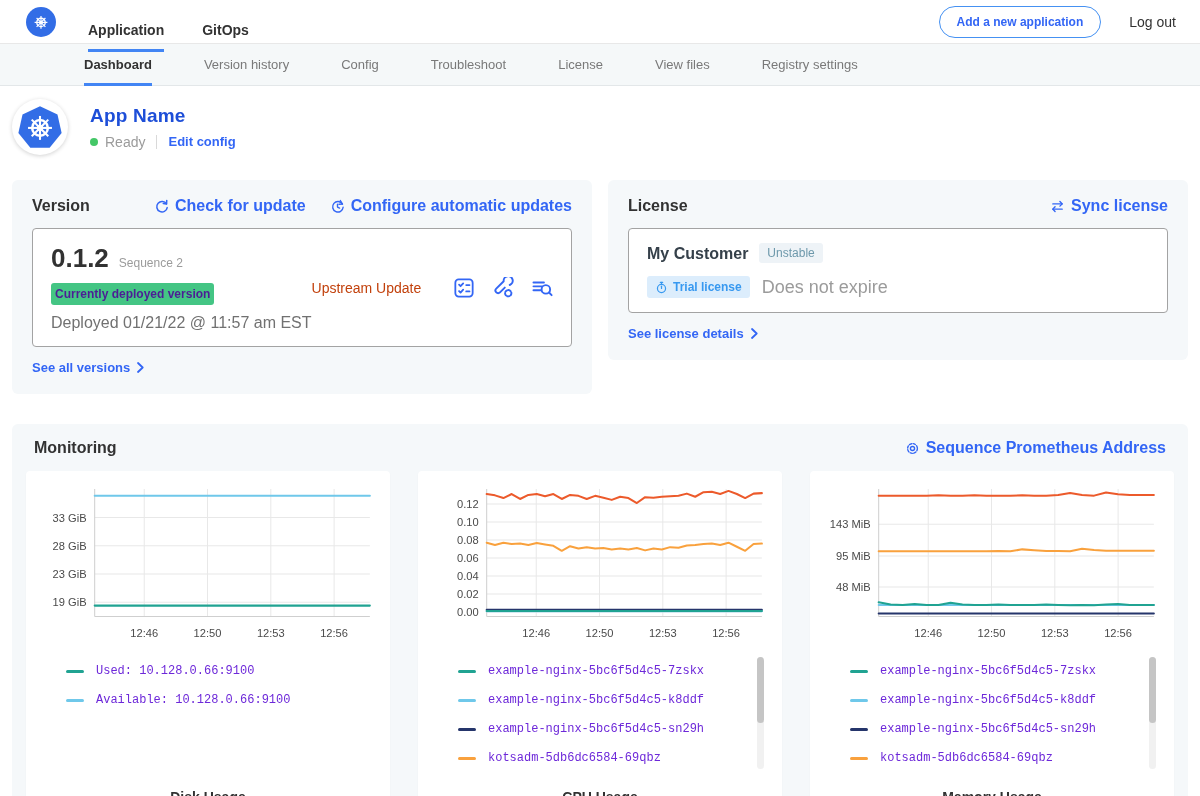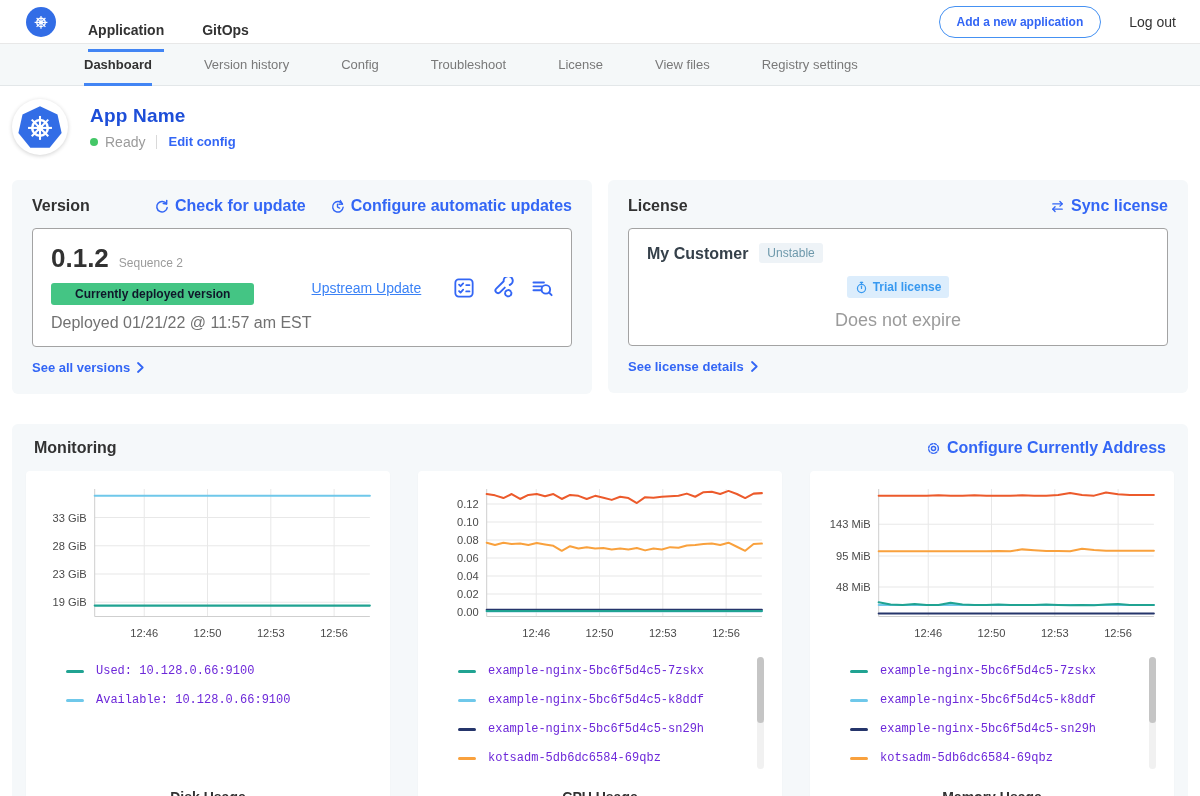--- a/index.html
+++ b/index.html
@@ -39,32 +39,32 @@
   .panel-links { margin-left:auto; display:flex; gap:24px; }
   .panel-link { display:flex; align-items:center; gap:6px; font-size:16px; font-weight:700; color:#3366f5; cursor:pointer; }
   .inner-card { background:#fff; border:1px solid #a3a3a3; border-radius:4px; margin-top:13px; padding:14px 18px; }
 
   
   .version-inner { display:flex; align-items:center; min-height:98px; }
   .version-left { min-width:218px; }
   .version-line { display:flex; align-items:baseline; gap:10px; }
   .version-number { font-size:26px; font-weight:700; color:#323232; }
   .sequence { font-size:12px; color:#9b9b9b; }
-  .deployed-badge { display:inline-block; margin-top:9px; background:#44c584; color:#0f172a; font-size:12px; font-weight:700; padding:4px 24px; border-radius:3px; }
+  .deployed-badge { display:inline-block; margin-top:9px; background:#44c584; color:#4c1d95; font-size:12px; font-weight:700; padding:4px 4px; border-radius:3px; }
   .deployed-ts { margin-top:9px; font-size:16px; color:#717171; }
-  .version-source { font-size:14px; color:#3b82f6; font-weight:500;text-decoration:underline; }
+  .version-source { font-size:14px; color:#c2410c; font-weight:500; }
   .version-actions { margin-left:auto; display:flex; gap:17px; color:#3366f5; }
   .action-icon { cursor:pointer; display:flex; }
   .see-link { display:inline-flex; align-items:center; gap:7px; margin-top:13px; font-size:13px; }
 
   
   .license-row1 { display:flex; align-items:flex-end; gap:11px; }
   .customer-name { font-size:16px; font-weight:700; color:#35404a; }
   .channel-badge { font-size:12px; color:#6d98ab; background:#eef3f7; border-radius:3px; padding:3px 8px; }
-  .license-row2 { display:flex; align-items:center; gap:12px; margin-top:13px;flex-direction:column; }
+  .license-row2 { display:flex; align-items:center; gap:12px; margin-top:13px; }
   .trial-badge { display:flex; align-items:center; gap:5px; font-size:12px; font-weight:700; color:#3899f0; background:#dcedfc; border-radius:3px; padding:4px 8px; }
   .expire-text { font-size:18px; color:#9b9b9b; }
 
   
   .monitoring { margin-top:30px; background:#f5f8fa; border-radius:6px; padding:15px 14px 14px; }
   .monitoring-header { display:flex; align-items:center; padding:0 8px 0 8px; }
   .charts-row { display:flex; gap:28px; margin-top:14px; }
   .chart-card { background:#fff; border-radius:4px; flex:1; padding:12px 10px 12px; display:flex; flex-direction:column; box-shadow:0 1px 2px rgba(0,0,0,0.04); }
   .chart-svg { width:100%; height:auto; display:block; }
   .chart-svg text { font-family:"Liberation Sans", sans-serif; }
@@ -261,21 +261,21 @@
 
   <div class="monitoring">
     <div class="monitoring-header">
       <div class="panel-title">Monitoring</div>
       <div class="panel-links">
         <div class="panel-link">
           <svg class="ic" width="15" height="15" viewBox="0 0 16 16" fill="none" stroke="currentColor" stroke-width="1.5" stroke-linecap="round">
             <circle cx="8" cy="8" r="2.2"></circle>
             <circle cx="8" cy="8" r="5.2" stroke-dasharray="2.4 1.7"></circle>
           </svg>
-          <span>Configure Currently Address</span>
+          <span>Sequence Prometheus Address</span>
         </div>
       </div>
     </div>
 
     <div class="charts-row">
       <div class="chart-card">
         <svg class="chart-svg" viewBox="0 0 340 164">
             <line x1="106.96000000000001" y1="6" x2="106.96000000000001" y2="132" stroke="#e8e8e8" stroke-width="1"></line>
             <text x="106.96000000000001" y="152" text-anchor="middle" font-size="11" fill="#4a4a4a">12:46</text>
             <line x1="169.51999999999998" y1="6" x2="169.51999999999998" y2="132" stroke="#e8e8e8" stroke-width="1"></line>

